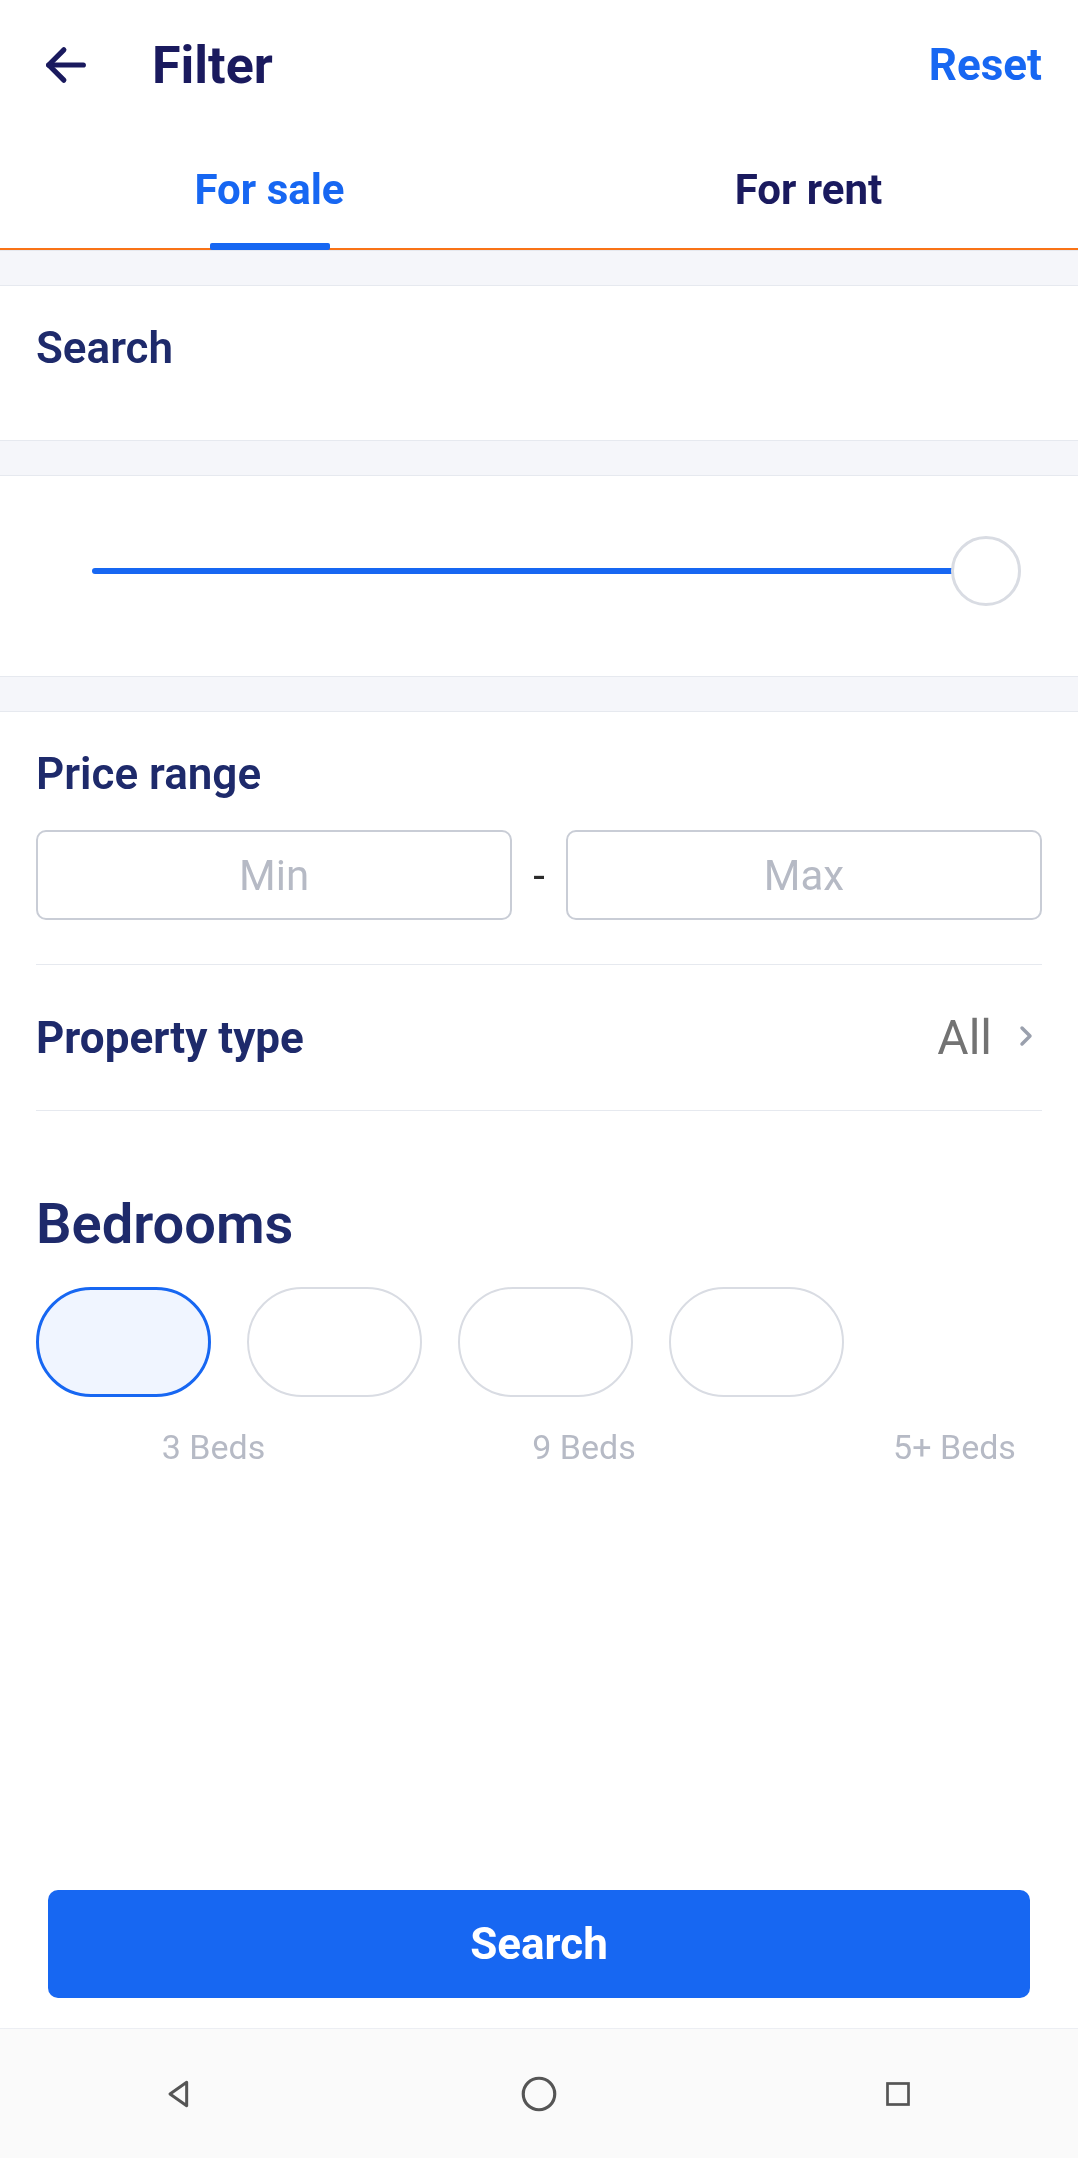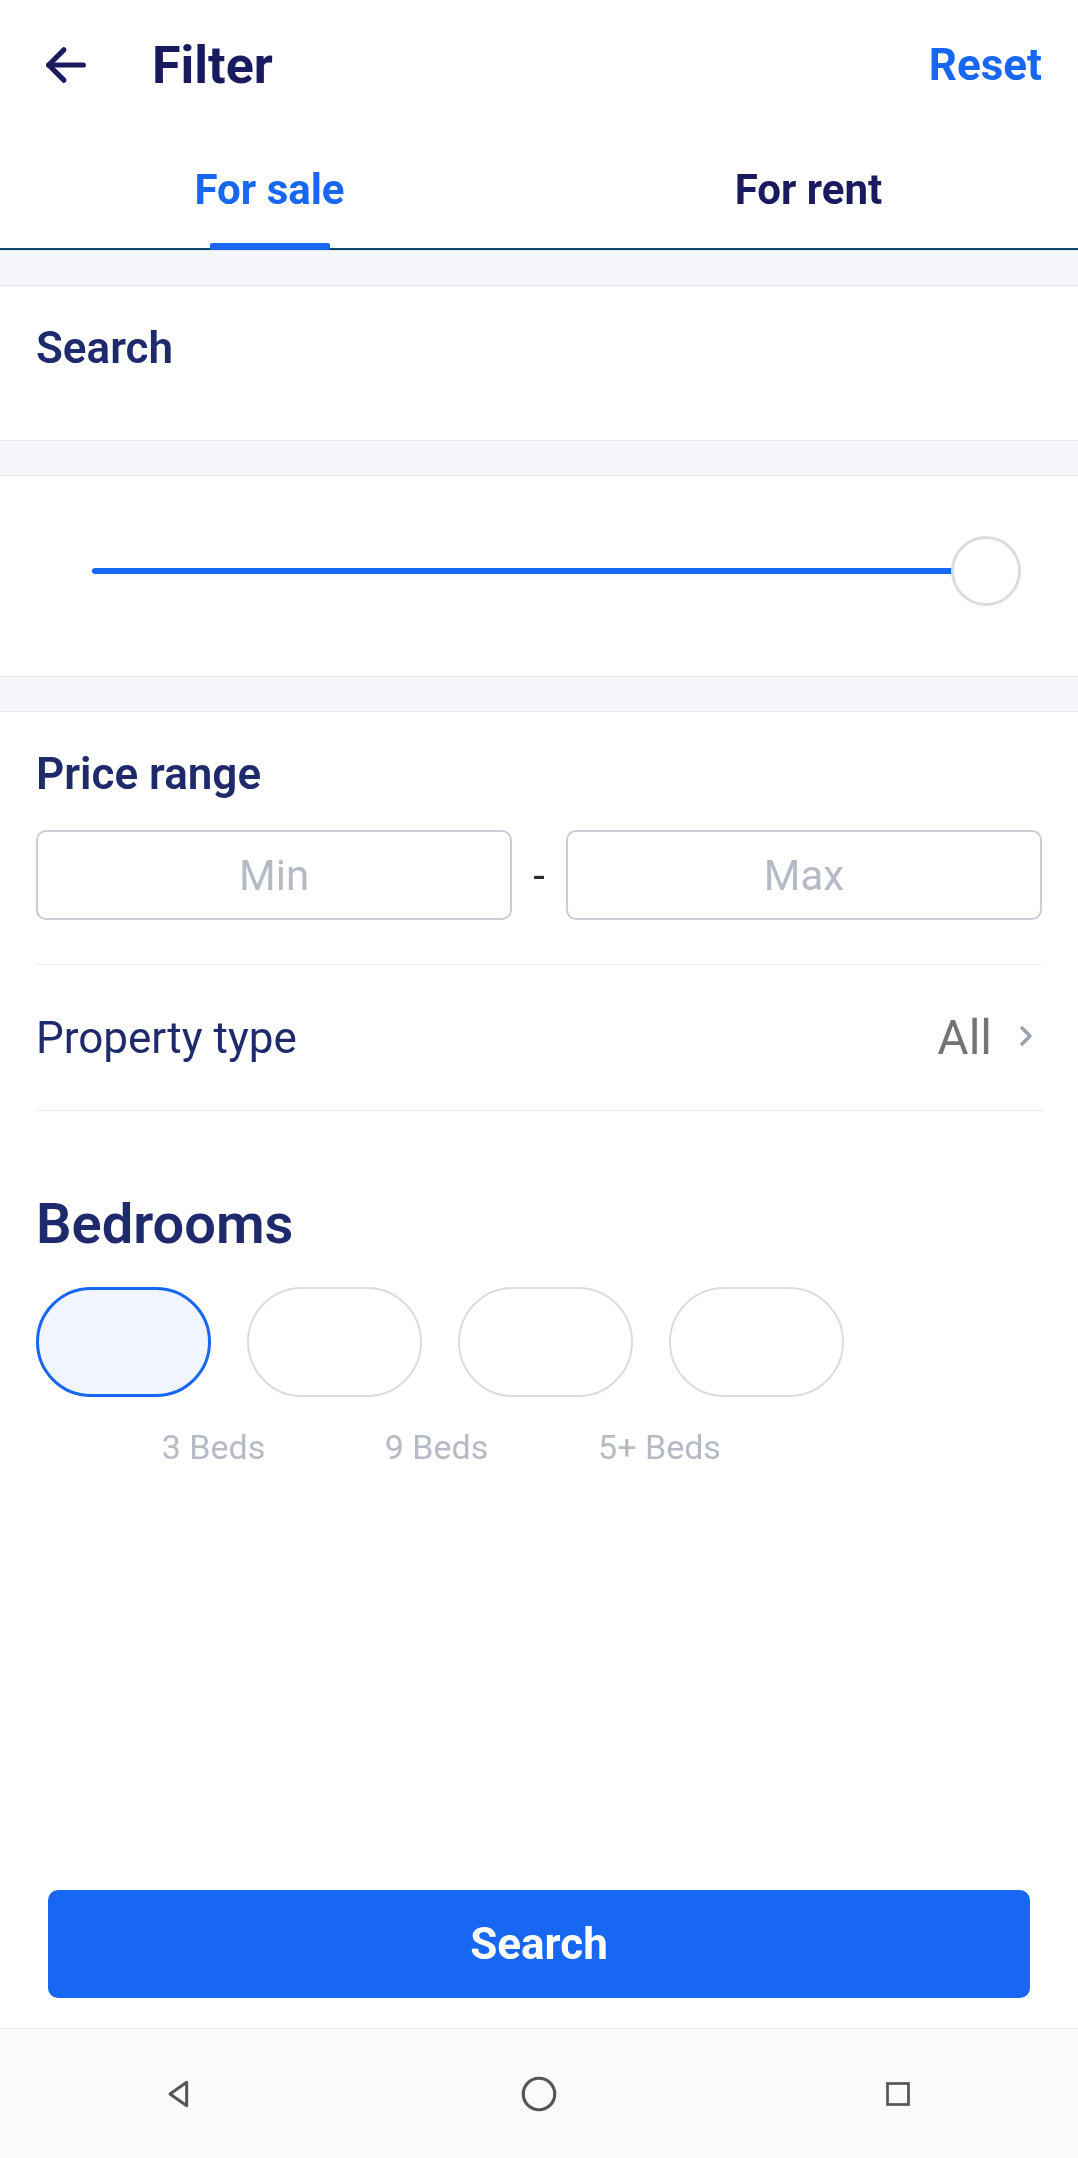--- a/index.html
+++ b/index.html
@@ -2,53 +2,53 @@
 <html><head>
 <meta charset="utf-8">
 <style>
   * { box-sizing: border-box; margin: 0; padding: 0; }
   html, body { width: 1078px; height: 2158px; font-family: -apple-system, BlinkMacSystemFont, "Segoe UI", Roboto, Helvetica, Arial, sans-serif; background: #ffffff; overflow: hidden; }
   .screen { width: 1078px; height: 2158px; position: relative; display: flex; flex-direction: column; }
   .header { display: flex; align-items: center; height: 130px; padding: 0 36px; }
   .back-btn { width: 60px; height: 60px; display: flex; align-items: center; justify-content: center; color: #1a1a5e; }
   .title { flex: 0 0 auto; margin-left: 56px; font-size: 52px; font-weight: 700; color: #1a1a5e; }
   .reset { margin-left: auto; font-size: 44px; font-weight: 700; color: #1767f2; }
-  .tabs { display: flex; height: 120px; border-bottom: 2px solid #0c4a6e; justify-content: center; }
+  .tabs { display: flex; height: 120px; border-bottom: 2px solid #f97316; justify-content: center; }
   .tab { flex: 1; display: flex; align-items: center; justify-content: center; font-size: 42px; font-weight: 700; color: #1a1a5e; position: relative; }
   .tab.active { color: #1767f2; }
   .tab.active::after { content: ""; position: absolute; bottom: -2px; left: 50%; transform: translateX(-50%); width: 120px; height: 7px; background: #1767f2; border-radius: 2px; }
   .gap { height: 36px; background: #f5f6fa; border-top: 1px solid #e6e9ef; border-bottom: 1px solid #e6e9ef; }
   .section { padding: 36px; background: #fff; }
   .section-title { font-size: 44px; font-weight: 600; color: #1e2a6b; margin-bottom: 30px; }
   .search-box { display: flex; align-items: center; background: #f2f3f7; border-radius: 10px; height: 82px; padding: 0 20px; }
   .search-box .sicon { width: 36px; height: 36px; color: #8a8f9e; margin-right: 22px; display:flex; align-items:center; justify-content:center; }
   .search-box .sval { font-size: 40px; color: #222; }
   .radius-wrap { padding: 60px 36px 70px 36px; background: #fff; }
   .radius-label { text-align: center; font-size: 40px; color: #7e8493; margin-bottom: 50px; }
   .slider { position: relative; height: 70px; margin: 0 56px; }
   .slider-track { position: absolute; top: 50%; left: 0; right: 0; height: 6px; background: #1767f2; transform: translateY(-50%); border-radius: 3px;}
   .slider-thumb { position: absolute; top: 50%; right: -35px; transform: translateY(-50%); width: 70px; height: 70px; background: #fff; border: 3px solid #d9dce3; border-radius: 50%; }
   .price-row { display: flex; align-items: center; gap: 21px; }
   .price-input { flex: 1; height: 90px; border: 2px solid #c9cdd6; border-radius: 10px; display: flex; align-items: center; justify-content: center; font-size: 42px; color: #b6bac5; }
   .dash { font-size: 42px; color: #2b2b2b; }
   .divider { height: 1px; background: #e6e9ef; margin: 44px 0; }
   .row { display: flex; align-items: center; }
-  .row .lbl { font-size: 44px; font-weight: 400; color: #1e2a6b; }
+  .row .lbl { font-size: 44px; font-weight: 700; color: #1e2a6b; }
   .row .val { margin-left: auto; font-size: 48px; color: #737373; margin-right: 18px; }
   .row .chev { color: #9aa0ad; }
   .beds-wrap { padding: 0px 36px 36px 36px; }
   .beds-title { font-size: 56px; font-weight: 600; color: #1e2a6b; margin-bottom: 30px; }
   .beds-row { display: flex; gap: 36px; }
   .pill { flex: 0 0 auto; width: 175px; height: 110px; border-radius: 60px; border: 2px solid #d9dce3; background: #fff; }
   .pill.selected { border: 3px solid #1767f2; background: #f0f5ff; }
   .search-btn-wrap { position: absolute; left: 0; right: 0; bottom: 160px; padding: 0 48px; }
   .search-btn { height: 108px; background: #1767f2; color: #fff; border-radius: 10px; display: flex; align-items: center; justify-content: center; font-size: 44px; font-weight: 700; }
   .navbar { position: absolute; bottom: 0; left: 0; right: 0; height: 130px; background: #fafafa; display: flex; align-items: center; justify-content: space-around; border-top: 1px solid #eceef3; }
   .nav-ic { width: 50px; height: 50px; display: flex; align-items: center; justify-content: center; color: #555; }
-  .beds-row2 { display:flex; gap:48px; margin-top: 30px; font-size: 34px; color:#b6bac5; padding-left: 90px;}
+  .beds-row2 { display:flex; gap:48px; margin-top: 30px; font-size: 34px; color:#b6bac5; padding-left: 90px; justify-content: space-between;}
   .beds-row2 span { display:inline-block; width: 175px; text-align:center;}
 </style>
 </head>
 <body>
 
 <div class="screen">
   <div class="header">
     <div class="back-btn">
       <svg width="52" height="52" viewBox="0 0 24 24" fill="none" stroke="currentColor" stroke-width="2.4" stroke-linecap="round" stroke-linejoin="round">
           <line x1="20" y1="12" x2="4" y2="12"></line>

